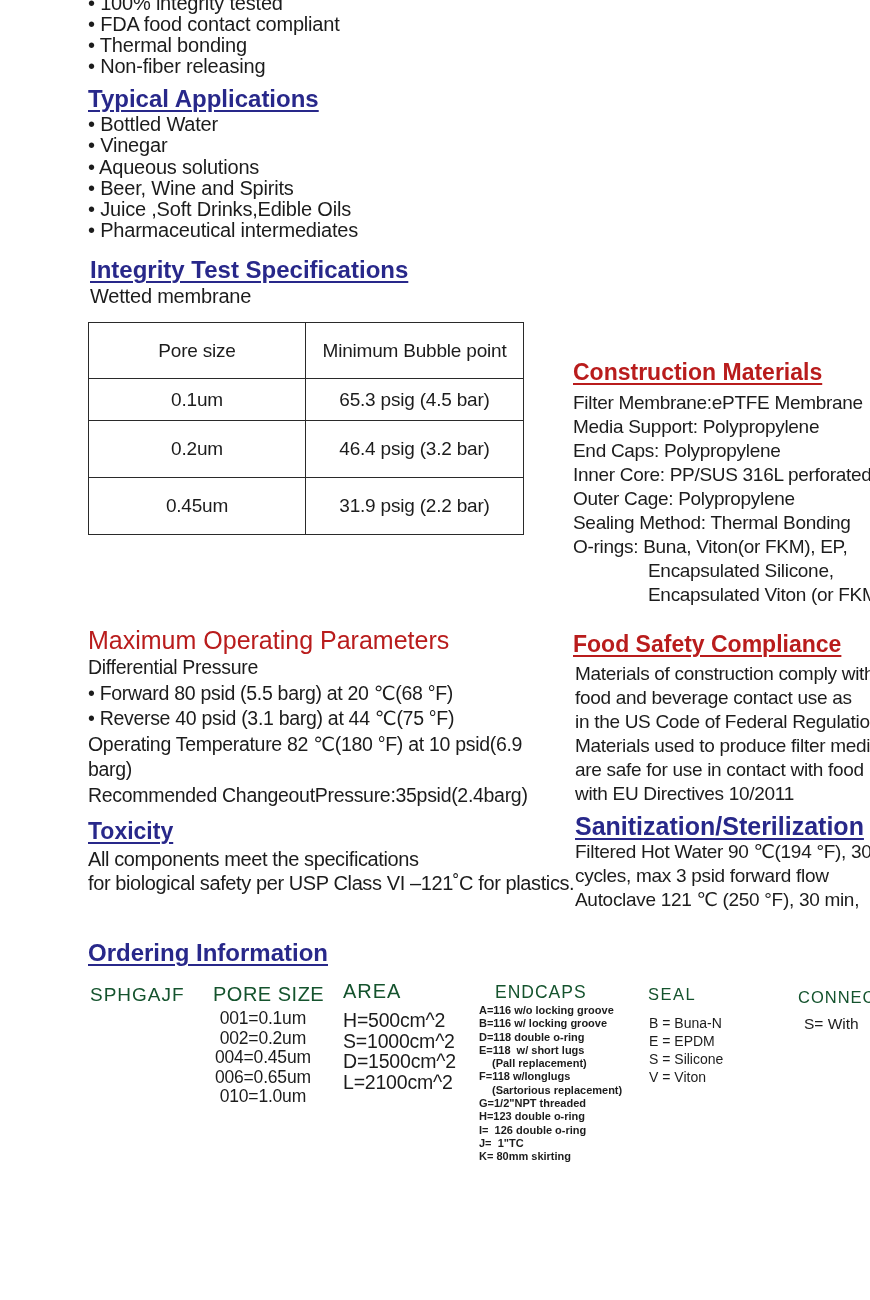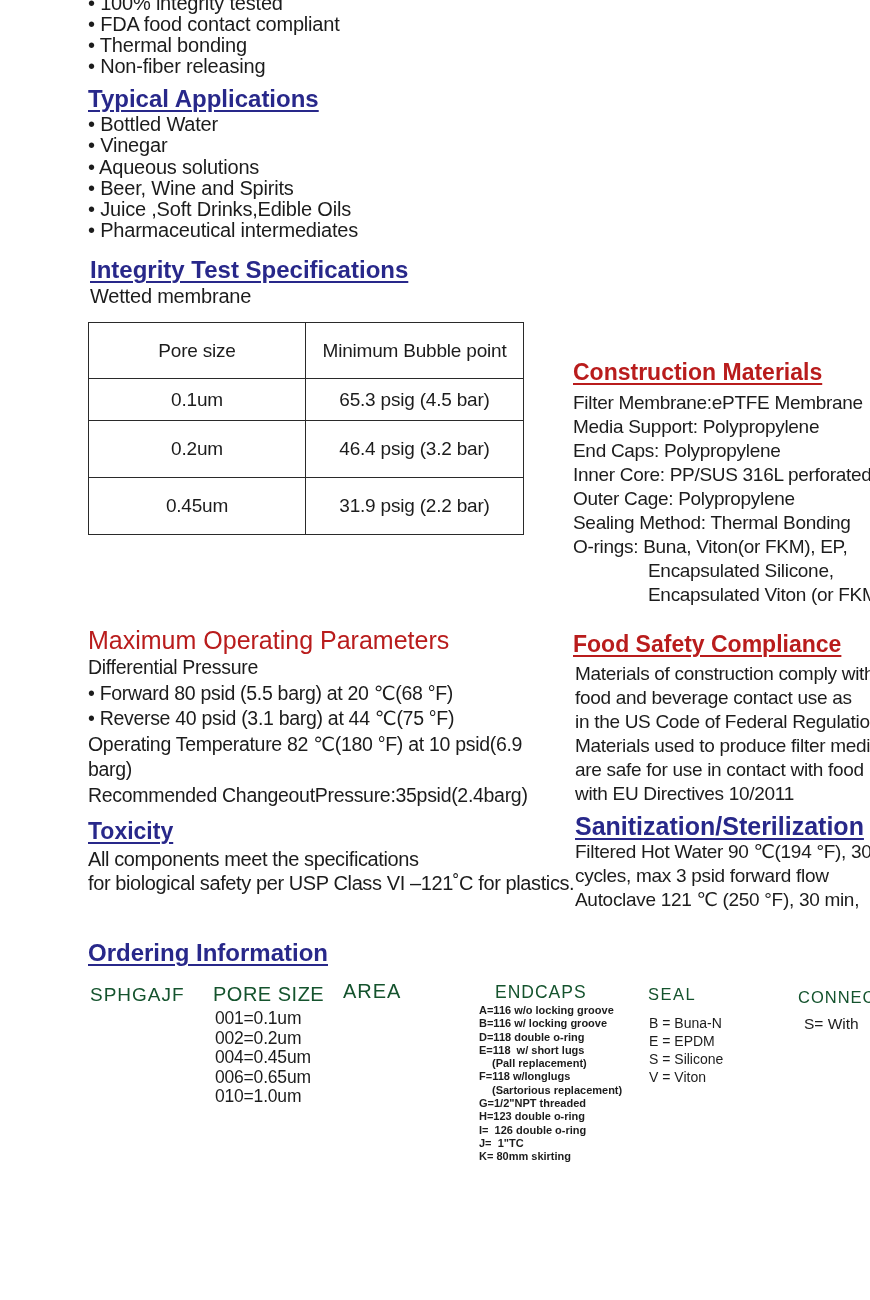--- a/index.html
+++ b/index.html
@@ -130,29 +130,35 @@
     <div>Filtered Hot Water 90 ℃(194 °F), 30</div>
     <div>cycles, max 3 psid forward flow</div>
     <div>Autoclave 121 ℃ (250 °F), 30 min,</div>
   </div>
 
   <div class="abs h-bold" style="left:88px;top:939px;font-size:24px;">Ordering Information</div>
 
   <div class="abs ord-label" style="left:90px;top:984px;font-size:19px;letter-spacing:1px;">SPHGAJF</div>
 
   <div class="abs ord-label" style="left:213px;top:983px;font-size:20px;letter-spacing:0.5px;">PORE SIZE</div>
-  <div class="abs pore-list" style="left:215px;top:1009px;">
+  <div class="abs pore-list" style="left:215px;top:1009px;text-align:center;">
     <div class="nowrap">001=0.1um</div>
     <div class="nowrap">002=0.2um</div>
     <div class="nowrap">004=0.45um</div>
     <div class="nowrap">006=0.65um</div>
     <div class="nowrap">010=1.0um</div>
   </div>
 
   <div class="abs ord-label" style="left:343px;top:980px;font-size:20px;letter-spacing:1px;">AREA</div>
+  <div class="abs area-list" style="left:343px;top:1010px;">
+    <div class="nowrap">H=500cm^2</div>
+    <div class="nowrap">S=1000cm^2</div>
+    <div class="nowrap">D=1500cm^2</div>
+    <div class="nowrap">L=2100cm^2</div>
+  </div>
 
   <div class="abs ord-label" style="left:495px;top:982px;font-size:17.5px;letter-spacing:1px;">ENDCAPS</div>
   <div class="abs endcap-list" style="left:479px;top:1004px;">
     <div class="pre">A=116 w/o locking groove</div>
     <div class="pre">B=116 w/ locking groove</div>
     <div class="pre">D=118 double o-ring</div>
     <div class="pre">E=118  w/ short lugs</div>
     <div class="pre indent2">(Pall replacement)</div>
     <div class="pre">F=118 w/longlugs</div>
     <div class="pre indent2">(Sartorious replacement)</div>

